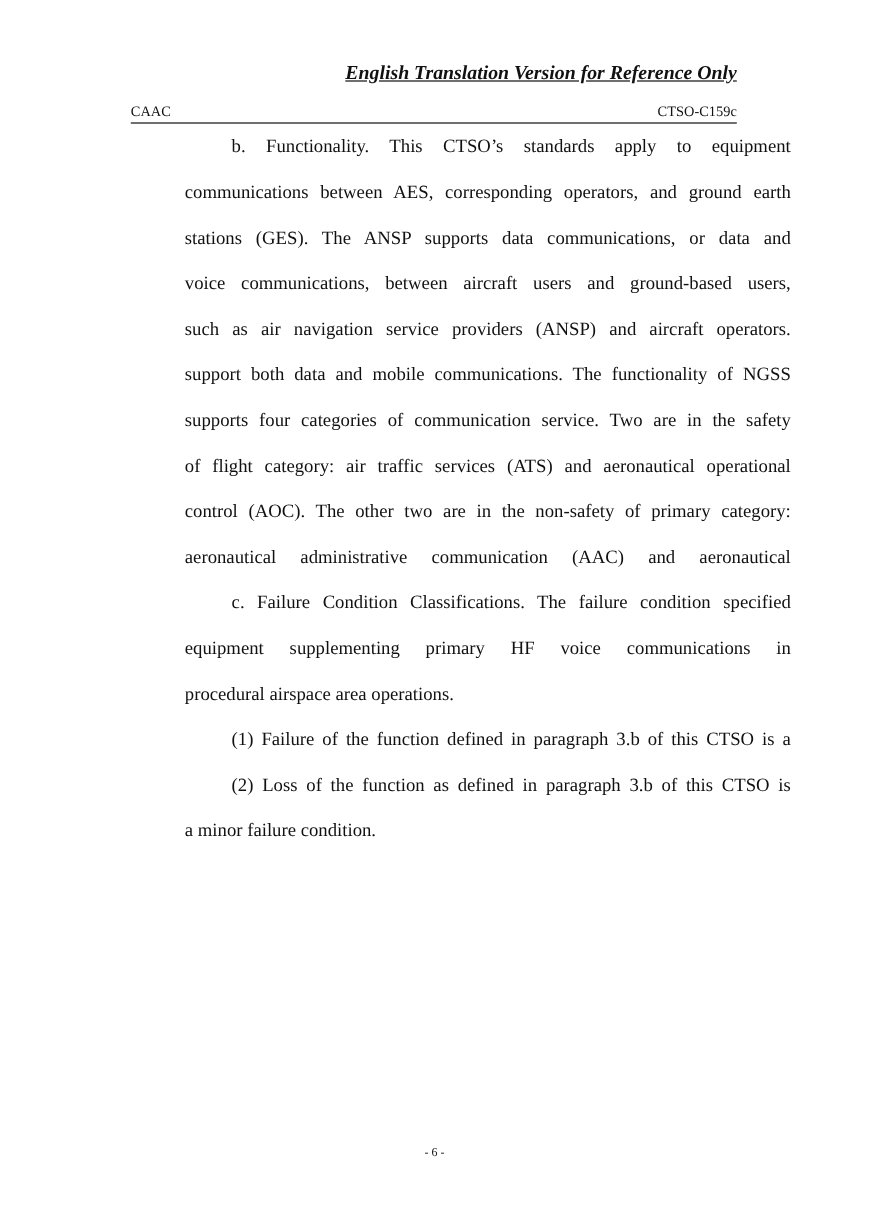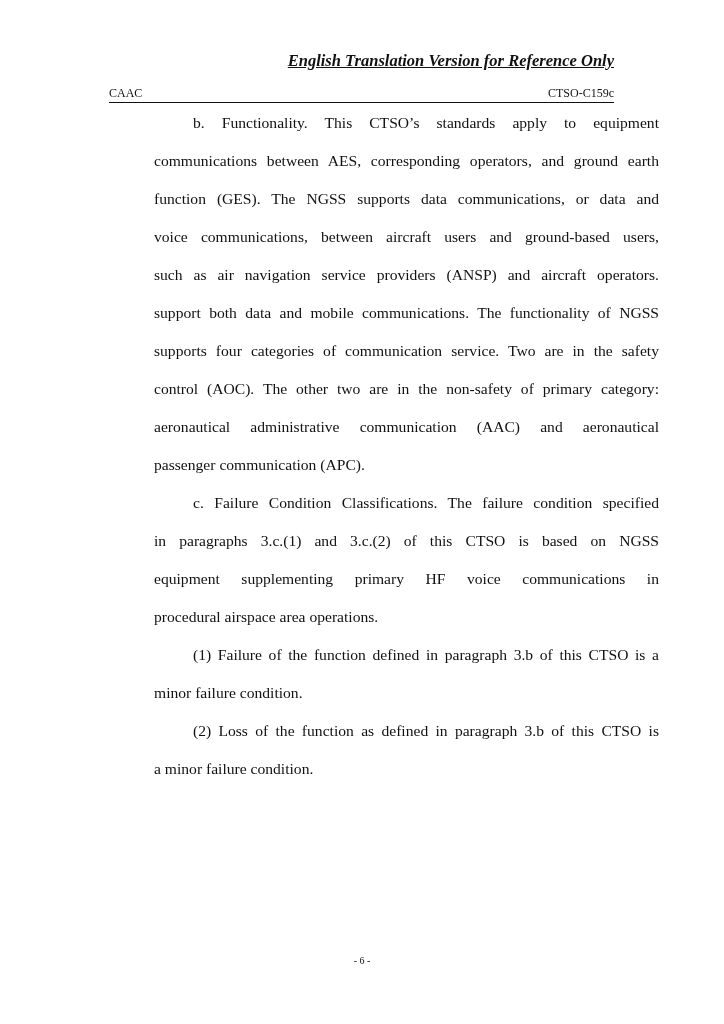--- a/index.html
+++ b/index.html
@@ -70,31 +70,29 @@
 <div class="banner">English Translation Version for Reference Only</div>
 
 <div class="header-row">
   <span class="header-left">CAAC</span>
   <span class="header-right">CTSO-C159c</span>
 </div>
 
 <div class="body" id="doc-body">
     <div class="line indent full">b. Functionality. This CTSO’s standards apply to equipment</div>
     <div class="line full">communications between AES, corresponding operators, and ground earth</div>
-    <div class="line full">function (GES). The NGSS supports data communications, or data and</div>
+    <div class="line full">stations (GES). The ANSP supports data communications, or data and</div>
     <div class="line full">voice communications, between aircraft users and ground-based users,</div>
     <div class="line full">such as air navigation service providers (ANSP) and aircraft operators.</div>
     <div class="line full">support both data and mobile communications. The functionality of NGSS</div>
     <div class="line full">supports four categories of communication service. Two are in the safety</div>
+    <div class="line full">of flight category: air traffic services (ATS) and aeronautical operational</div>
     <div class="line full">control (AOC). The other two are in the non-safety of primary category:</div>
     <div class="line full">aeronautical administrative communication (AAC) and aeronautical</div>
-    <div class="line">passenger communication (APC).</div>
     <div class="line indent full">c. Failure Condition Classifications. The failure condition specified</div>
-    <div class="line full">in paragraphs 3.c.(1) and 3.c.(2) of this CTSO is based on NGSS</div>
     <div class="line full">equipment supplementing primary HF voice communications in</div>
     <div class="line">procedural airspace area operations.</div>
     <div class="line indent full">(1) Failure of the function defined in paragraph 3.b of this CTSO is a</div>
-    <div class="line">minor failure condition.</div>
     <div class="line indent full">(2) Loss of the function as defined in paragraph 3.b of this CTSO is</div>
     <div class="line">a minor failure condition.</div>
   </div>
 
 <div class="footer">- 6 -</div>
 
 </body></html>

